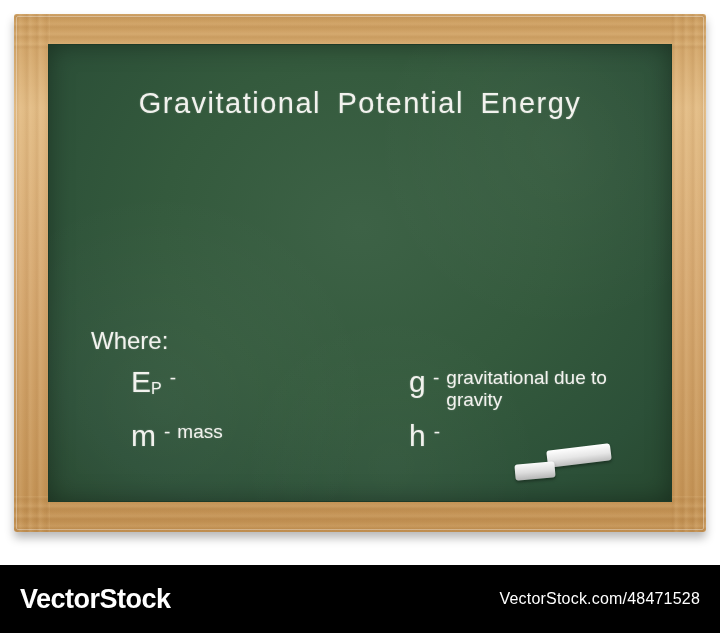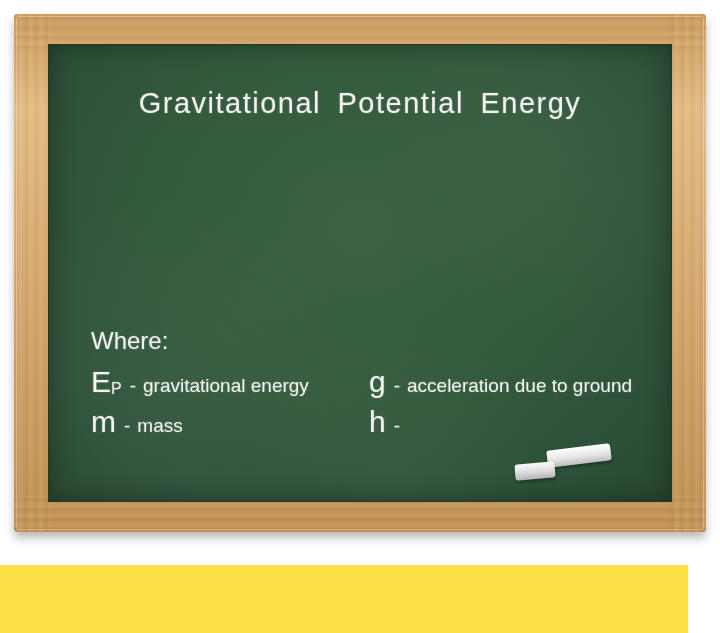--- a/index.html
+++ b/index.html
@@ -12,21 +12,21 @@
     height: 633px;
     font-family: "Liberation Sans", sans-serif;
     overflow: hidden;
   }
 
   
   #canvas {
     position: relative;
     width: 688px;
     height: 633px;
-    background: #fde047;
+    background: #14532d;
   }
 
   
   #board-area {
     position: absolute;
     left: 0;
     top: 0;
     width: 720px;
     height: 565px;
     background: #ffffff;
@@ -157,21 +157,22 @@
     top: 322px;
     width: 556px;
   }
   .legend-row {
     display: flex;
     align-items: baseline;
     margin-bottom: 10px;
   }
   .legend-cell {
     display: flex;
-    align-items: flex-end;
+    align-items: flex-start;
+    margin-left: 40px;
   }
   .legend-cell.col1 { width: 278px; }
   .legend-cell.col2 { width: 278px; }
   .sym {
     font-size: 30px;
     line-height: 1;
     min-width: 16px;
   }
   .sym .sub {
     font-size: 16px;
@@ -253,26 +254,25 @@
 
 
         <div id="where-label" class="chalk">Where:</div>
 
         <div id="legend" class="chalk">
 
           <div class="legend-row">
             <div class="legend-cell col1">
               <span class="sym"><span>E</span><span class="sub">P</span></span>
               <span class="dash">-</span>
-              <span class="desc">gravitational energy</span>
             </div>
             <div class="legend-cell col2">
               <span class="sym">g</span>
               <span class="dash">-</span>
-              <span class="desc">acceleration due to ground</span>
+              <span class="desc">gravitational due to gravity</span>
             </div>
           </div>
 
           <div class="legend-row">
             <div class="legend-cell col1">
               <span class="sym">m</span>
               <span class="dash">-</span>
               <span class="desc">mass</span>
             </div>
             <div class="legend-cell col2">
@@ -283,14 +283,18 @@
 
         </div>
 
         <div id="chalk-piece-long"></div>
         <div id="chalk-piece-short"></div>
 
       </div>
     </div>
   </div>
 
+  <div id="footer-bar">
+    <div id="brand">VectorStock</div>
+    <div id="footer-url">VectorStock.com/48471528</div>
+  </div>
 
 </div>
 
 </body></html>

